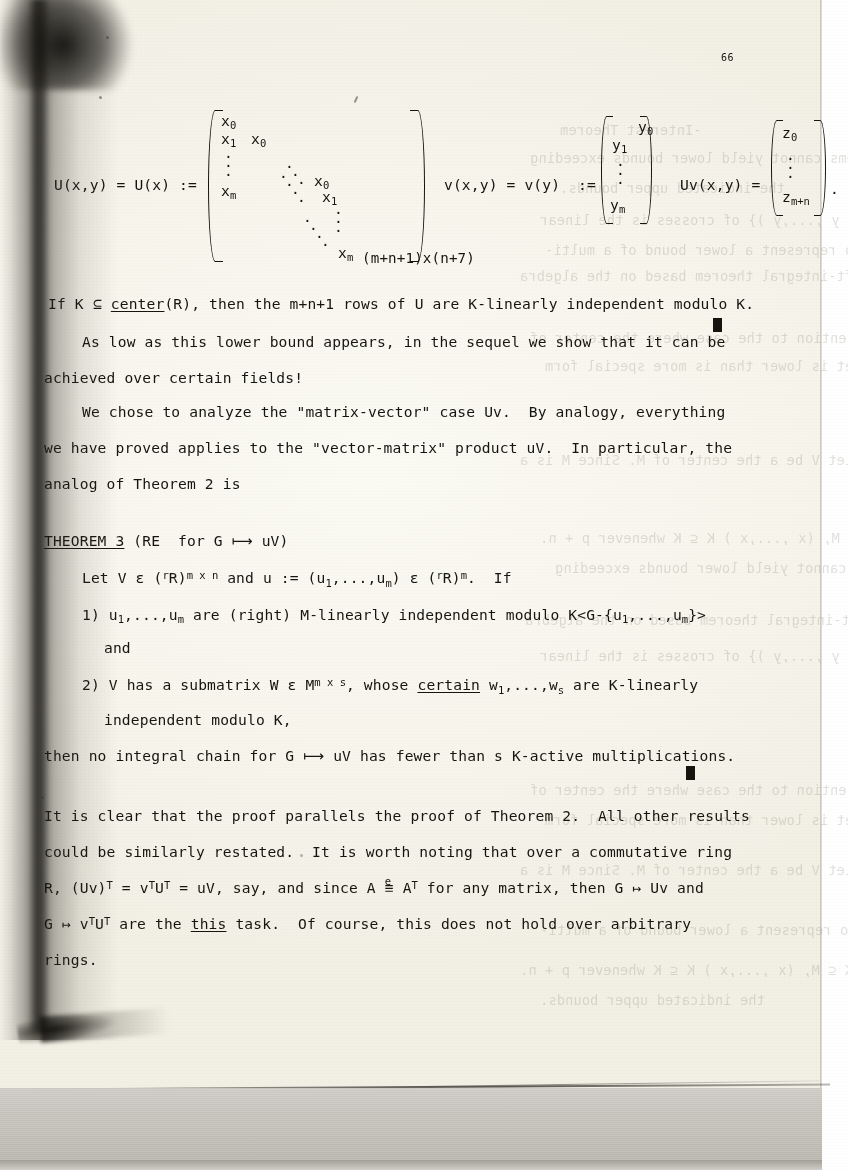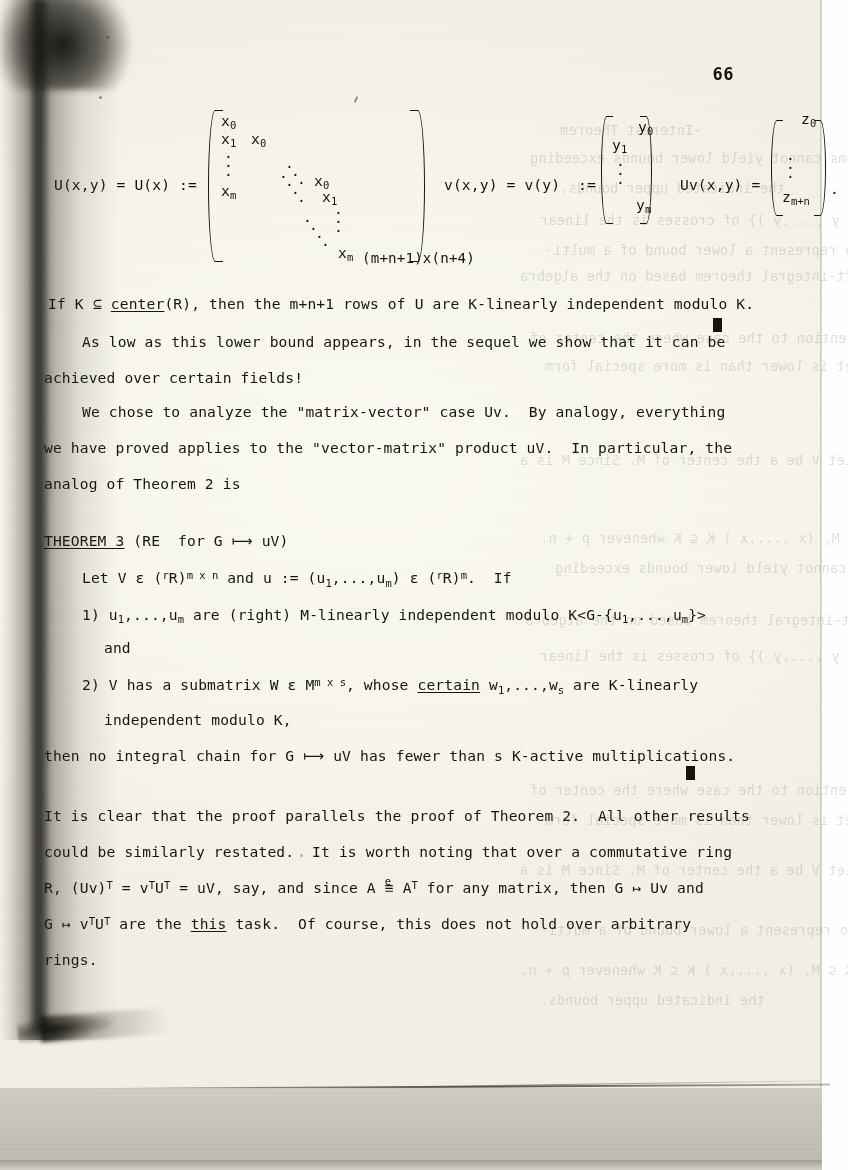--- a/index.html
+++ b/index.html
@@ -159,23 +159,23 @@
     letter-spacing: .15px;
   }
   .ln {
     position: absolute;
     white-space: pre;
     line-height: 1.05;
   }
   .pageno {
     position: absolute;
     right: 88px;
-    top: 64px;
-    font-size: 17px;
-    font-weight: bold;
+    top: 52px;
+    font-size: 10px;
+    font-weight: normal;
     letter-spacing: .5px;
   }
 
   
   .sub  { font-size: 10.5px; vertical-align: -0.32em; letter-spacing: 0; }
   .sup  { font-size: 10.5px; vertical-align: 0.42em;  letter-spacing: 0; }
   .u    { text-decoration: underline; text-underline-offset: 2px; }
 
   
   .formula {
@@ -289,38 +289,38 @@
 
       <div class="vdots" style="left:288px; top:96px;">.<br>.<br>.</div>
 
       <div class="ddots" style="left:257px; top:100px;">.</div>
       <div class="ddots" style="left:263px; top:108px;">.</div>
       <div class="ddots" style="left:269px; top:116px;">.</div>
       <div class="ddots" style="left:275px; top:124px;">.</div>
 
       <div class="mentry" style="left:292px; top:136px;">x<span class="sub">m</span></div>
 
-      <div class="dim" style="left:316px; top:142px;">(m+n+1)x(n+4)</div>
+      <div class="dim" style="left:316px; top:142px;">(m+n+1)x(n+7)</div>
 
       <div class="f-piece" style="left:398px; top:68px;">v(x,y) = v(y)  :=</div>
 
       <div class="bracket brk-l" style="left:555px; top:8px; width:11px; height:106px;"></div>
       <div class="bracket brk-r" style="left:594px; top:8px; width:11px; height:106px;"></div>
 
       <div class="mentry" style="left:592px; top:10px;">y<span class="sub">0</span></div>
       <div class="mentry" style="left:566px; top:28px;">y<span class="sub">1</span></div>
       <div class="vdots" style="left:570px; top:48px;">.<br>.<br>.</div>
-      <div class="mentry" style="left:590px; top:88px;">y<span class="sub">m</span></div>
+      <div class="mentry" style="left:564px; top:88px;">y<span class="sub">m</span></div>
 
       <div class="f-piece" style="left:634px; top:68px;">Uv(x,y) =</div>
 
       <div class="bracket brk-l" style="left:725px; top:12px; width:11px; height:94px;"></div>
       <div class="bracket brk-r" style="left:768px; top:12px; width:11px; height:94px;"></div>
 
-      <div class="mentry" style="left:736px; top:2px;margin-left:19px;">z<span class="sub">0</span></div>
+      <div class="mentry" style="left:736px; top:16px;">z<span class="sub">0</span></div>
       <div class="vdots" style="left:740px; top:42px;">.<br>.<br>.</div>
       <div class="mentry" style="left:736px; top:80px;">z<span class="sub">m+n</span></div>
 
       <div class="f-piece" style="left:784px; top:72px;">.</div>
     </div>
 
     <div class="ln" style="left:48px; top:296px;">If K <span style="font-size:15px;">⊆</span> <span class="u">center</span>(R), then the m+n+1 rows of U are K-linearly independent modulo K.</div>
     <div class="qed" style="left:713px; top:318px;"></div>
 
     <div class="ln" style="left:82px; top:334px;">As low as this lower bound appears, in the sequel we show that it can be</div>

